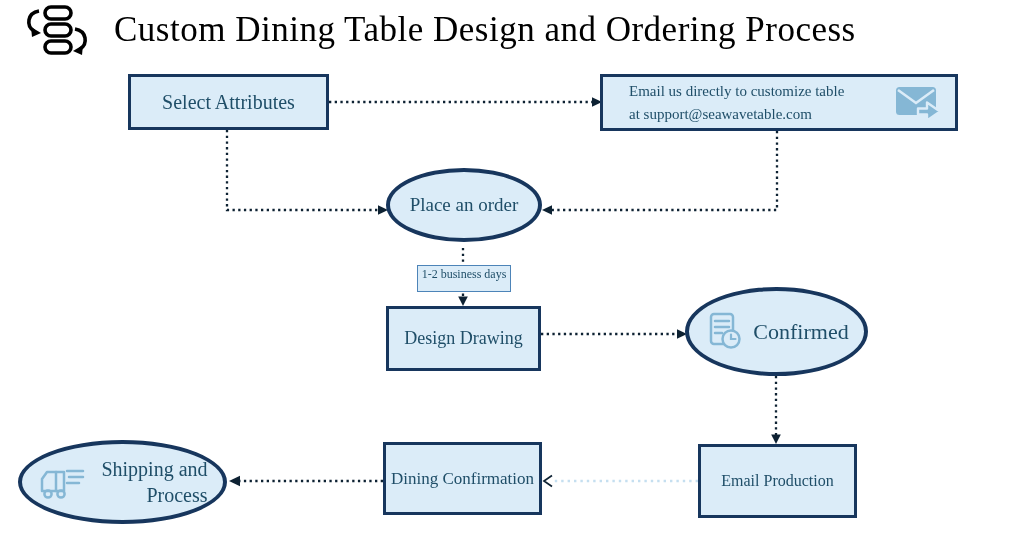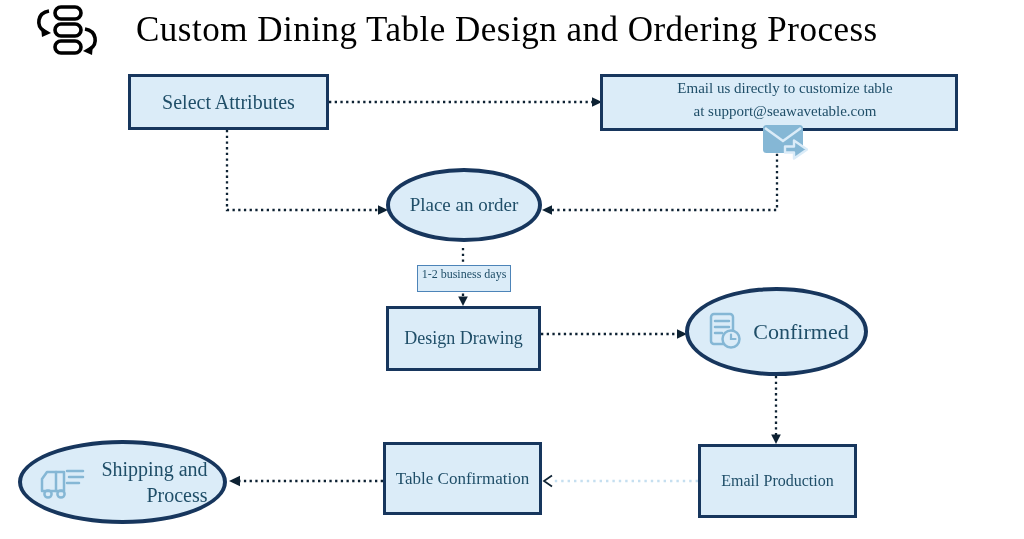--- a/index.html
+++ b/index.html
@@ -7,24 +7,24 @@
     position: relative;
     width: 1024px;
     height: 539px;
     background: #ffffff;
     font-family: "Liberation Serif", "DejaVu Serif", serif;
     overflow: hidden;
   }
   
   .title-row {
     position: absolute;
-    left: 30px; top: 4px;
+    left: 20px; top: 4px;
     display: flex;
     align-items: center;
-    gap: 32px;
+    gap: 20px;
   }
   .title-icon { width: 74px; height: 52px; flex: 0 0 auto; }
   .title-text {
     font-size: 35px;
     color: var(--title_color);
     white-space: nowrap;
     letter-spacing: 0.5px;
   }
   
   .connector-layer {
@@ -59,21 +59,21 @@
     display: flex;
     align-items: center;
     justify-content: center;
     text-align: right;
     z-index: 2;
   }
   .node.ellipse { border-radius: 50%; border-width: 4px; }
   .node .icon-svg { flex: 0 0 auto; }
   .n-select   { left: 128px; top: 74px;  width: 201px; height: 56px; font-size: 20px; }
   .n-email    { left: 600px; top: 74px;  width: 358px; height: 57px; font-size: 15px;
-                justify-content: space-between; padding: 0 14px 0 26px; text-align: center; flex-direction: column; }
+                justify-content: space-between; padding: 0 14px 0 26px; text-align: left; }
   .n-email .email-lines { line-height: 1.5; flex: 1 1 auto; }
   .n-order    { left: 386px; top: 168px; width: 156px; height: 74px; font-size: 19px; }
   .n-design   { left: 386px; top: 306px; width: 155px; height: 65px; font-size: 18px; }
   .n-confirm  { left: 685px; top: 287px; width: 183px; height: 89px; font-size: 22px; gap: 9px; }
   .n-beginpro { left: 698px; top: 444px; width: 159px; height: 74px; font-size: 16px; }
   .n-tablecon { left: 383px; top: 442px; width: 159px; height: 73px; font-size: 17px; }
   .n-shipping { left: 18px;  top: 440px; width: 209px; height: 84px; font-size: 20px; gap: 16px; }
   .n-shipping .ship-lines { line-height: 1.3; }
   .edge-label {
     position: absolute;
@@ -182,21 +182,21 @@
       <path d="M 27 22.5 V 27 H 31.5" fill="none" stroke="var(--icon_blue)" stroke-width="2.2" stroke-linecap="round"></path>
     </svg>
     <span>Confirmed</span>
   </div>
 
   <div class="node n-beginpro">
     <span>Email Production</span>
   </div>
 
   <div class="node n-tablecon">
-    <span>Table Confirmation</span>
+    <span>Dining Confirmation</span>
   </div>
 
   <div class="node ellipse n-shipping">
     <svg class="icon-svg" width="48" height="40" viewBox="0 0 48 40">
       <g fill="none" stroke="var(--icon_blue)" stroke-width="2.5" stroke-linecap="round" stroke-linejoin="round">
         <path d="M 5 29 V 17 L 10 10 H 19 V 29 Z"></path>
         <path d="M 19 10 H 27 V 29 H 19"></path>
         <circle cx="11" cy="32" r="3.6"></circle>
         <circle cx="24" cy="32" r="3.6"></circle>
         <path d="M 30 9 H 46"></path>

